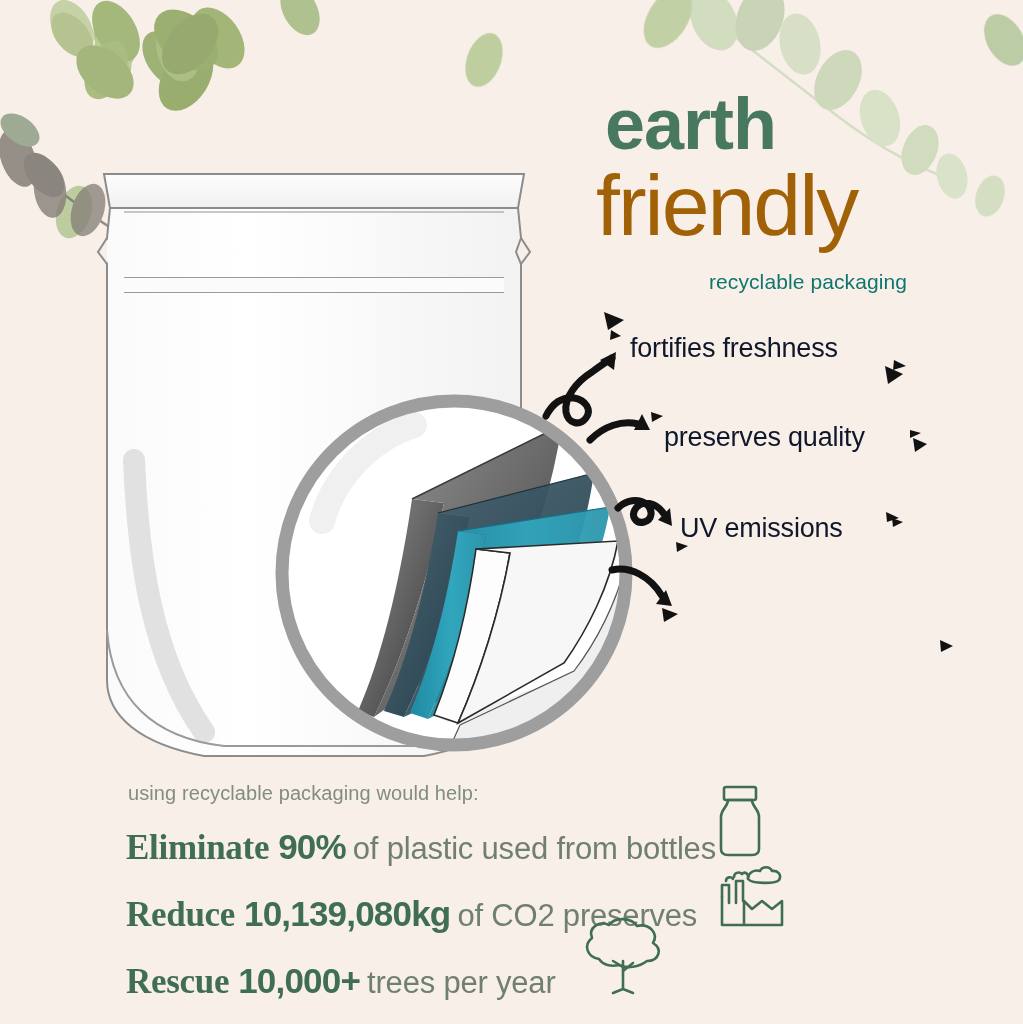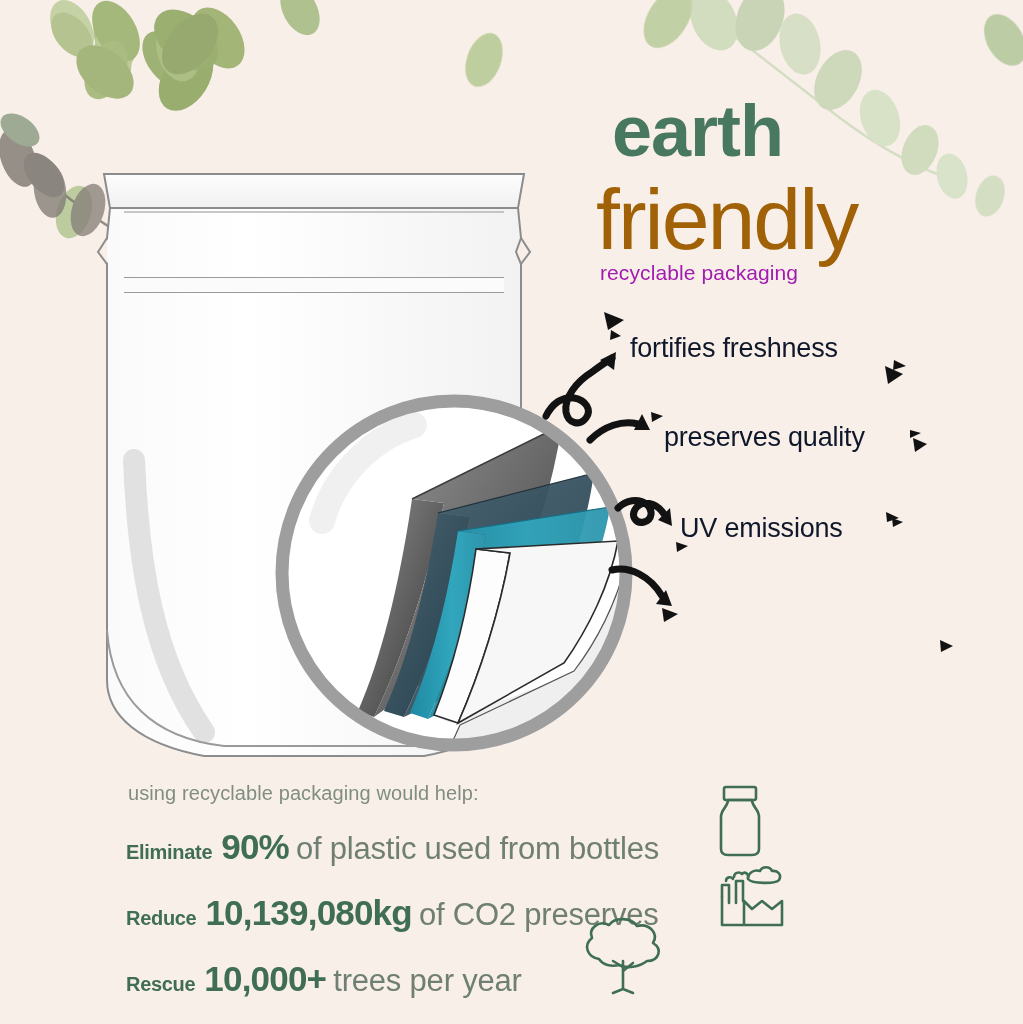--- a/index.html
+++ b/index.html
@@ -51,36 +51,37 @@
     left: 596px;
     top: 82px;
     width: 420px;
   }
   .headline .l1 {
     font-size: 72px;
     font-weight: 700;
     color: #48785f;
     line-height: 0.92;
     letter-spacing: -1px;
-    margin: 16px;
+    margin: 9px;
   }
   .headline .l2 {
     font-size: 86px;
     font-weight: 300;
     color: #a16207;
     line-height: 0.92;
     letter-spacing: -2px;
     margin: 0;
   }
   .headline .sub {
     font-size: 21px;
     font-weight: 400;
-    color: #a21caf;
-    margin: 2px 0 0 4px;
+    color: #0f766e;
+    margin: 25px 0 0 4px;
     letter-spacing: 0.1px;
+    text-align: center;
   }
 
   
   .feature {
     position: absolute;
     font-size: 27px;
     color: #0f172a;
     font-weight: 400;
     white-space: nowrap;
     letter-spacing: -0.2px;
@@ -112,24 +113,25 @@
     margin: 0 0 14px 2px;
     letter-spacing: 0.1px;
   }
   .stat-row {
     display: flex;
     align-items: baseline;
     margin-bottom: 18px;
     white-space: nowrap;
   }
   .stat-verb {
-    font-size: 20px;
+    font-size: 35px;
     font-weight: 700;
     color: #3f6e55;
     letter-spacing: -0.3px;
+    font-family: Liberation Serif, serif;
   }
   .stat-num {
     font-size: 35px;
     font-weight: 700;
     color: #3f6e55;
     letter-spacing: -0.8px;
     margin: 8px 7px 0 9px;
   }
   .stat-tail {
     font-size: 31px;

